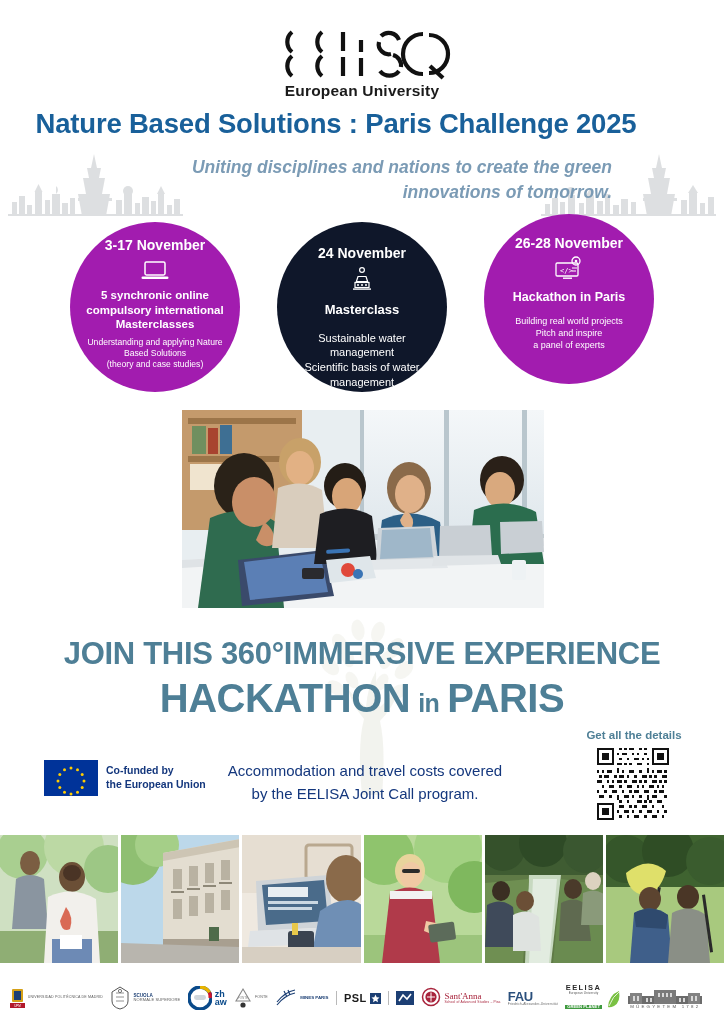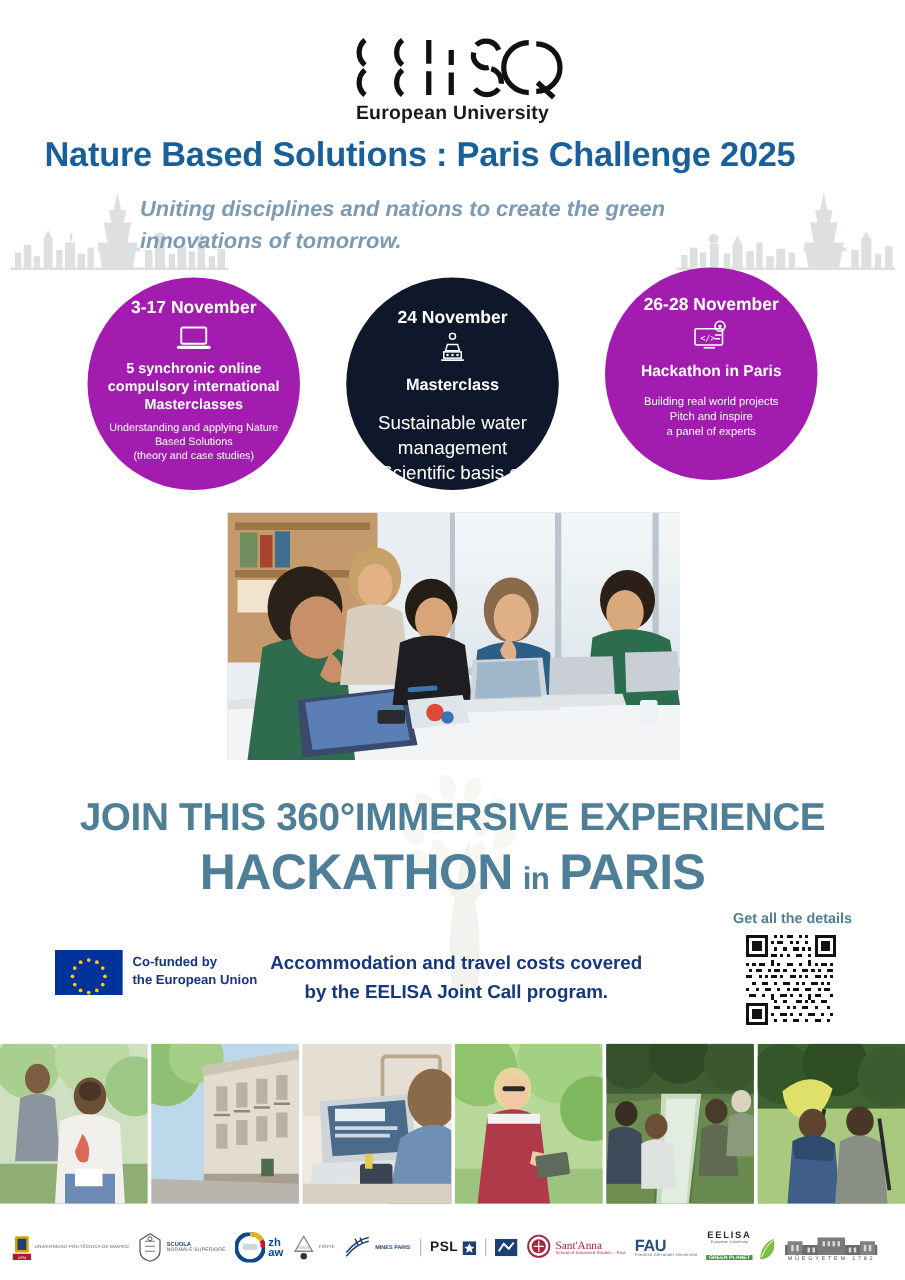--- a/index.html
+++ b/index.html
@@ -24,41 +24,41 @@
     font-size:15.5px; font-weight:bold; color:#1a1a1a;
     letter-spacing:.2px; margin-top:2px;
   }
 
   
   .main-title {
     position:absolute; top:108px; left:0; width:672px; text-align:center;
     font-size:27.5px; font-weight:bold; color:#19609a; letter-spacing:-.2px;
   }
   .tagline {
-    position:absolute; top:155px; left:112px; width:500px; text-align:left;
+    position:absolute; top:155px; left:112px; width:500px; text-align:right;
     font-size:17.5px; font-style:italic; font-weight:bold; color:#7b9bb5;
     line-height:1.42;
   }
 
   
   .circle {
     position:absolute; border-radius:50%; color:#fff; text-align:center;
     display:flex; flex-direction:column; align-items:center;
     box-sizing:border-box;
   }
   .c1 { left:70px;  top:222px; width:170px; height:170px; background:#a21caf; padding-top:16px; }
   .c2 { left:277px; top:222px; width:170px; height:170px; background:#0f172a; padding-top:24px; }
   .c3 { left:484px; top:214px; width:170px; height:170px; background:#a21caf; padding-top:22px; }
   .circle .date { font-size:14px; font-weight:bold; line-height:1.1; }
   .circle .ico { margin:5px 0 4px; height:26px; display:flex; align-items:center; justify-content:center; }
   .circle .head { font-size:11.5px; font-weight:bold; line-height:1.25; padding:0 12px; }
   .c2 .head { font-size:13px; margin-top:6px; }
   .c3 .head { font-size:12.5px; margin-top:4px; }
   .circle .body { font-size:8.6px; line-height:1.33; padding:0 10px; margin-top:5px; }
-  .c2 .body { font-size:15px; margin-top:12px; }
+  .c2 .body { font-size:11px; margin-top:12px; }
   .c3 .body { font-size:9px; margin-top:10px; }
 
   
   .hero-photo {
     position:absolute; left:182px; top:410px; width:362px; height:198px;
     overflow:hidden; background:#cfd8dc;
   }
 
   
   .tree-wm { position:absolute; left:300px; top:610px; opacity:.30; }
@@ -75,21 +75,21 @@
   .headline2 .small { font-size:25px; font-weight:bold; }
 
   
   .eu-block { position:absolute; left:44px; top:760px; display:flex; align-items:center; gap:8px; }
   .eu-flag { width:54px; height:36px; background:#003399; position:relative; flex:none; }
   .eu-text { font-size:10.5px; font-weight:bold; color:#14377d; line-height:1.32; }
 
   
   .accom {
     position:absolute; left:170px; top:760px; width:390px; text-align:center;
-    font-size:15px; font-weight:bold; color:#14377d; line-height:1.5;
+    font-size:15px; font-weight:normal; color:#14377d; line-height:1.5;
   }
 
   
   .qr-label {
     position:absolute; left:560px; top:729px; width:148px; text-align:center;
     font-size:11.5px; font-weight:bold; color:#4e7f96;
   }
   .qr-box { position:absolute; left:593px; top:748px; width:80px; height:72px; background:#fff; }
 
   

